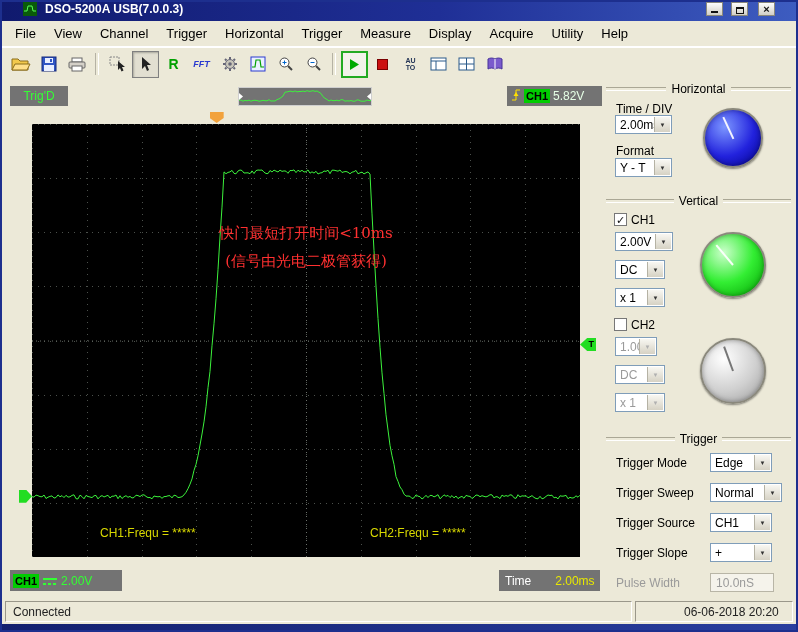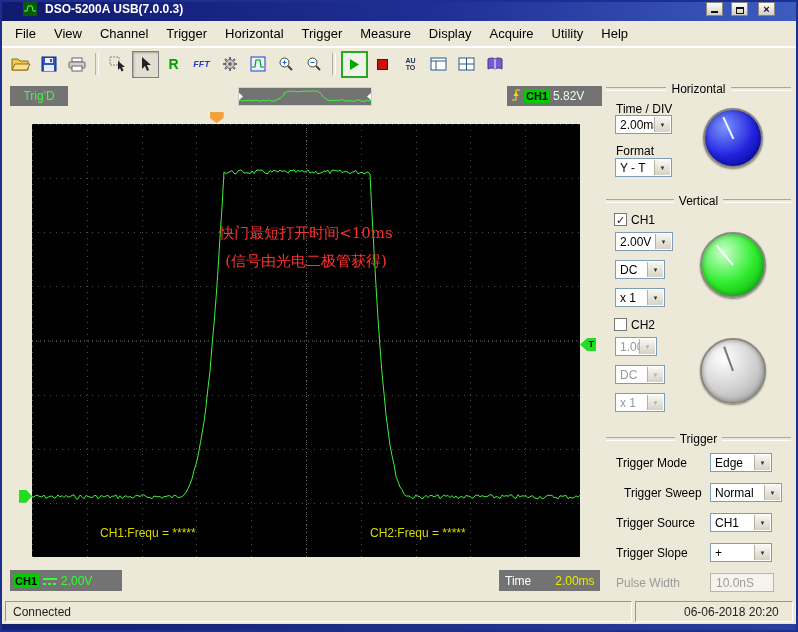--- a/index.html
+++ b/index.html
@@ -368,21 +368,21 @@
     </div>
 
     <div class="grp" id="grp-t">
         <span>Trigger</span>
       </div>
     <span class="plabel" style="left:16px;top:374px;">Trigger Mode</span>
     <div class="combo" style="left:110px;top:371px;width:62px;">
       <span>Edge</span>
       <span class="cbtn">▼</span>
     </div>
-    <span class="plabel" style="left:16px;top:404px;margin-left:8px;">Trigger Sweep</span>
+    <span class="plabel" style="left:16px;top:404px;">Trigger Sweep</span>
     <div class="combo" style="left:110px;top:401px;width:72px;">
       <span>Normal</span>
       <span class="cbtn">▼</span>
     </div>
     <span class="plabel" style="left:16px;top:434px;">Trigger Source</span>
     <div class="combo" style="left:110px;top:431px;width:62px;">
       <span>CH1</span>
       <span class="cbtn">▼</span>
     </div>
     <span class="plabel" style="left:16px;top:464px;">Trigger Slope</span>

